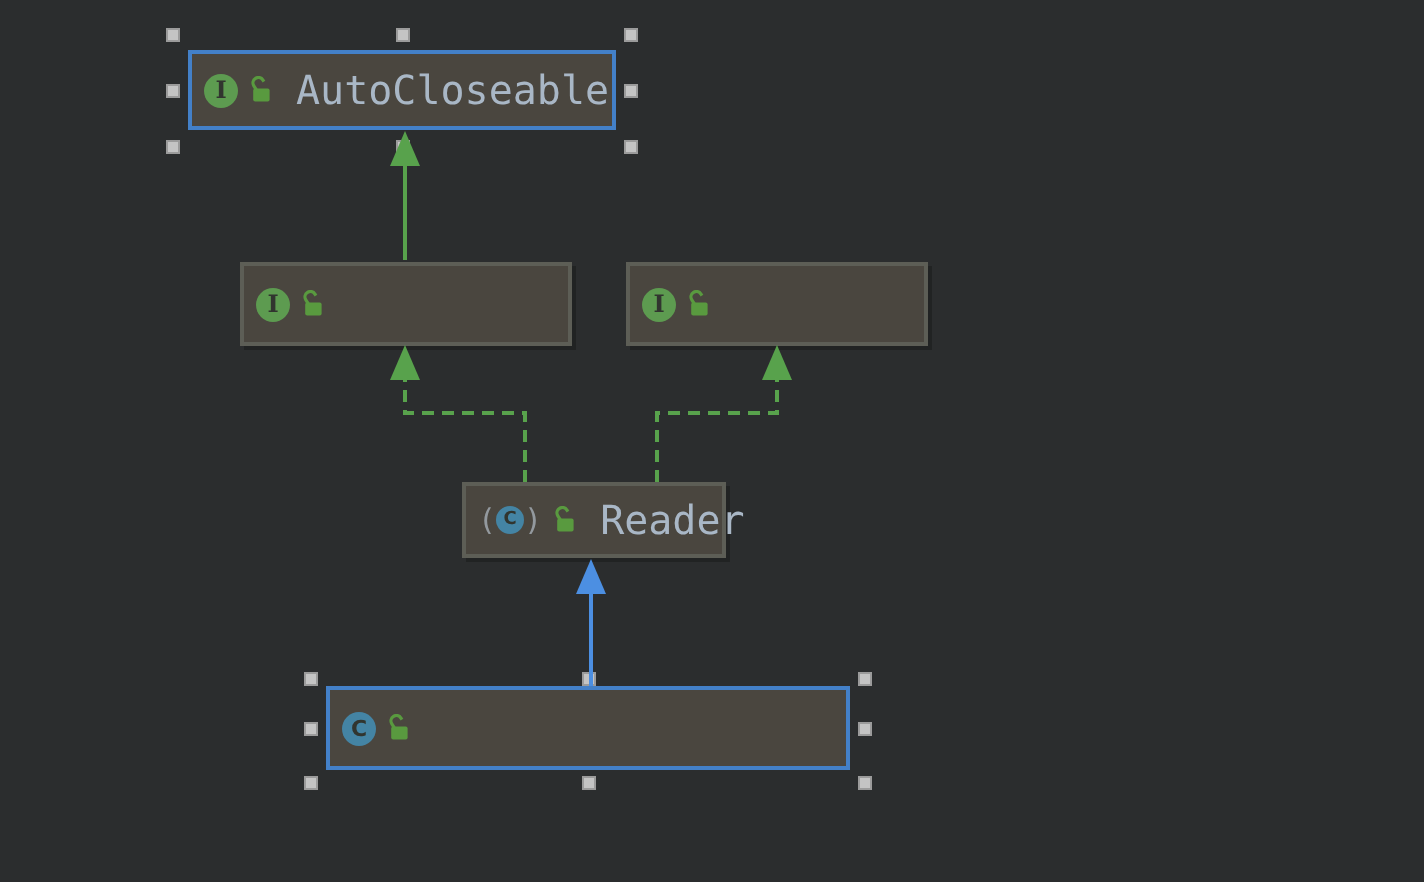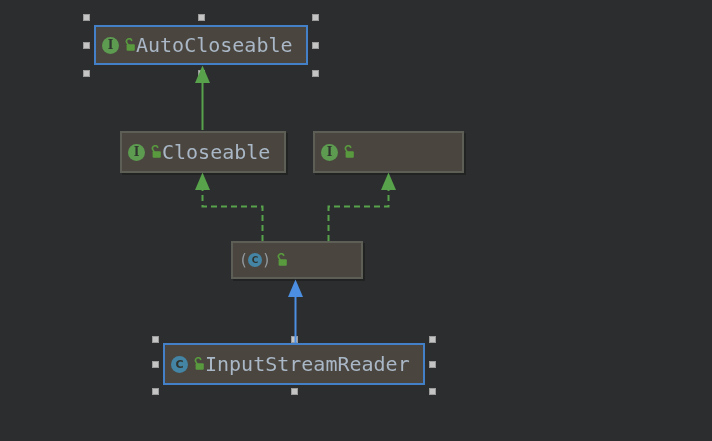--- a/index.html
+++ b/index.html
@@ -29,21 +29,21 @@
     border:2px solid var(--node-border);
     display:flex;align-items:center;
     padding-left:6px;
     z-index:1;
     box-shadow:2px 2px 0 rgba(0,0,0,0.22);
   }
   .node.selected{border-color:var(--selection-blue);box-shadow:none;}
   .label{
     color:var(--label-text);
     font-size:20px;line-height:1;
-    white-space:nowrap;
+    margin-left:12px;white-space:nowrap;
   }
   .badge{
     width:17px;height:17px;border-radius:50%;
     display:flex;align-items:center;justify-content:center;
     flex:0 0 auto;
   }
   .badge.iface{background:var(--interface-icon-green);}
   .badge.cls{background:var(--class-icon-teal);}
   .badge .glyph{
     color:#31352f;font-weight:bold;font-size:12px;line-height:1;
@@ -95,21 +95,20 @@
       <span class="glyph">I</span>
     </span>
     <span class="lock">
       <svg width="12" height="14" viewBox="0 0 12 14">
         <g transform="rotate(-32 4.5 6.5)">
           <path d="M4 7 V4.3 a2.7 2.7 0 0 1 5.4 0 V5.2" fill="none" stroke="#599a3f" stroke-width="1.6"></path>
         </g>
         <rect x="2.6" y="6.2" width="8.2" height="6.6" rx="1" fill="#599a3f"></rect>
       </svg>
     </span>
-    <span class="label">Closeable</span>
   </div>
 
   <div class="node" style="left:313px;top:131px;width:151px;height:42px;">
     <span class="badge iface">
       <span class="glyph">I</span>
     </span>
     <span class="lock">
       <svg width="12" height="14" viewBox="0 0 12 14">
         <g transform="rotate(-32 4.5 6.5)">
           <path d="M4 7 V4.3 a2.7 2.7 0 0 1 5.4 0 V5.2" fill="none" stroke="#599a3f" stroke-width="1.6"></path>
@@ -128,35 +127,35 @@
       <span class="paren">)</span>
     </span>
     <span class="lock">
       <svg width="12" height="14" viewBox="0 0 12 14">
         <g transform="rotate(-32 4.5 6.5)">
           <path d="M4 7 V4.3 a2.7 2.7 0 0 1 5.4 0 V5.2" fill="none" stroke="#599a3f" stroke-width="1.6"></path>
         </g>
         <rect x="2.6" y="6.2" width="8.2" height="6.6" rx="1" fill="#599a3f"></rect>
       </svg>
     </span>
+    <span class="label">Reader</span>
   </div>
 
   <div class="node selected" style="left:163px;top:343px;width:262px;height:42px;">
     <span class="badge cls">
       <span class="glyph">C</span>
     </span>
     <span class="lock">
       <svg width="12" height="14" viewBox="0 0 12 14">
         <g transform="rotate(-32 4.5 6.5)">
           <path d="M4 7 V4.3 a2.7 2.7 0 0 1 5.4 0 V5.2" fill="none" stroke="#599a3f" stroke-width="1.6"></path>
         </g>
         <rect x="2.6" y="6.2" width="8.2" height="6.6" rx="1" fill="#599a3f"></rect>
       </svg>
     </span>
-    <span class="label">InputStreamReader</span>
   </div>
 
   <i class="handle" style="left:83px;top:14px"></i>
   <i class="handle" style="left:198px;top:14px"></i>
   <i class="handle" style="left:312px;top:14px"></i>
   <i class="handle" style="left:83px;top:42px"></i>
   <i class="handle" style="left:312px;top:42px"></i>
   <i class="handle" style="left:83px;top:70px"></i>
   <i class="handle" style="left:198px;top:70px"></i>
   <i class="handle" style="left:312px;top:70px"></i>

